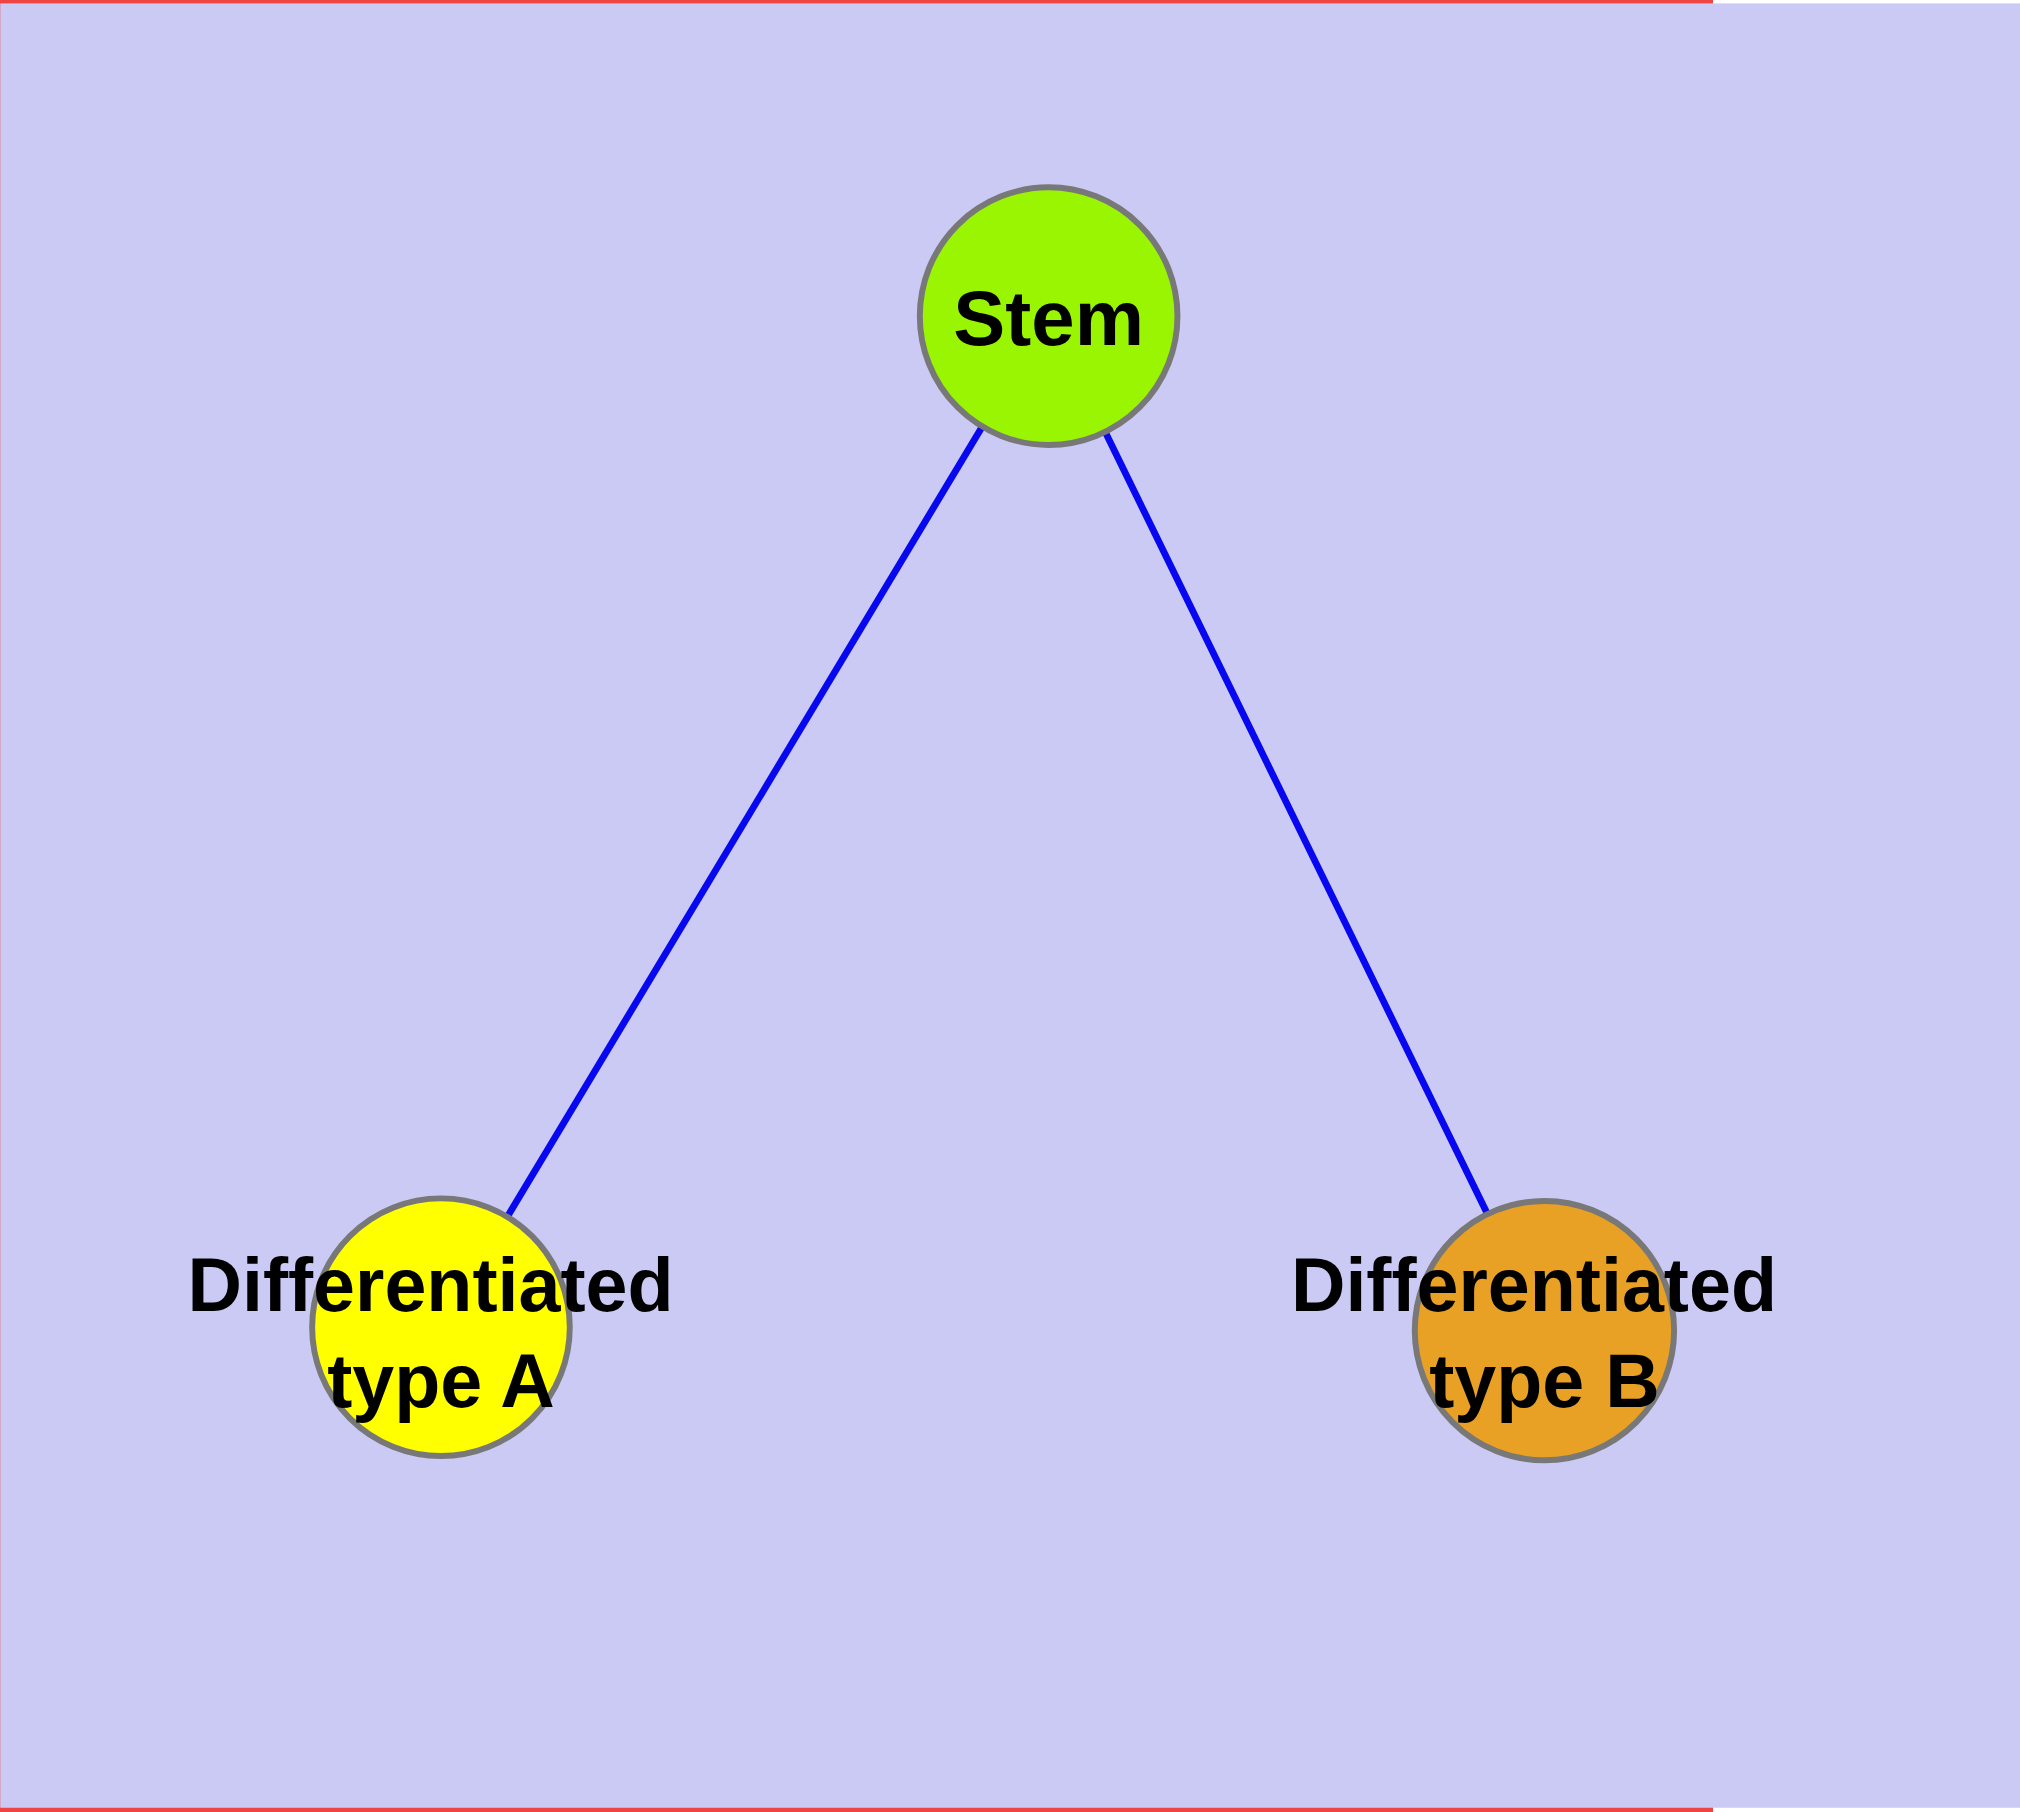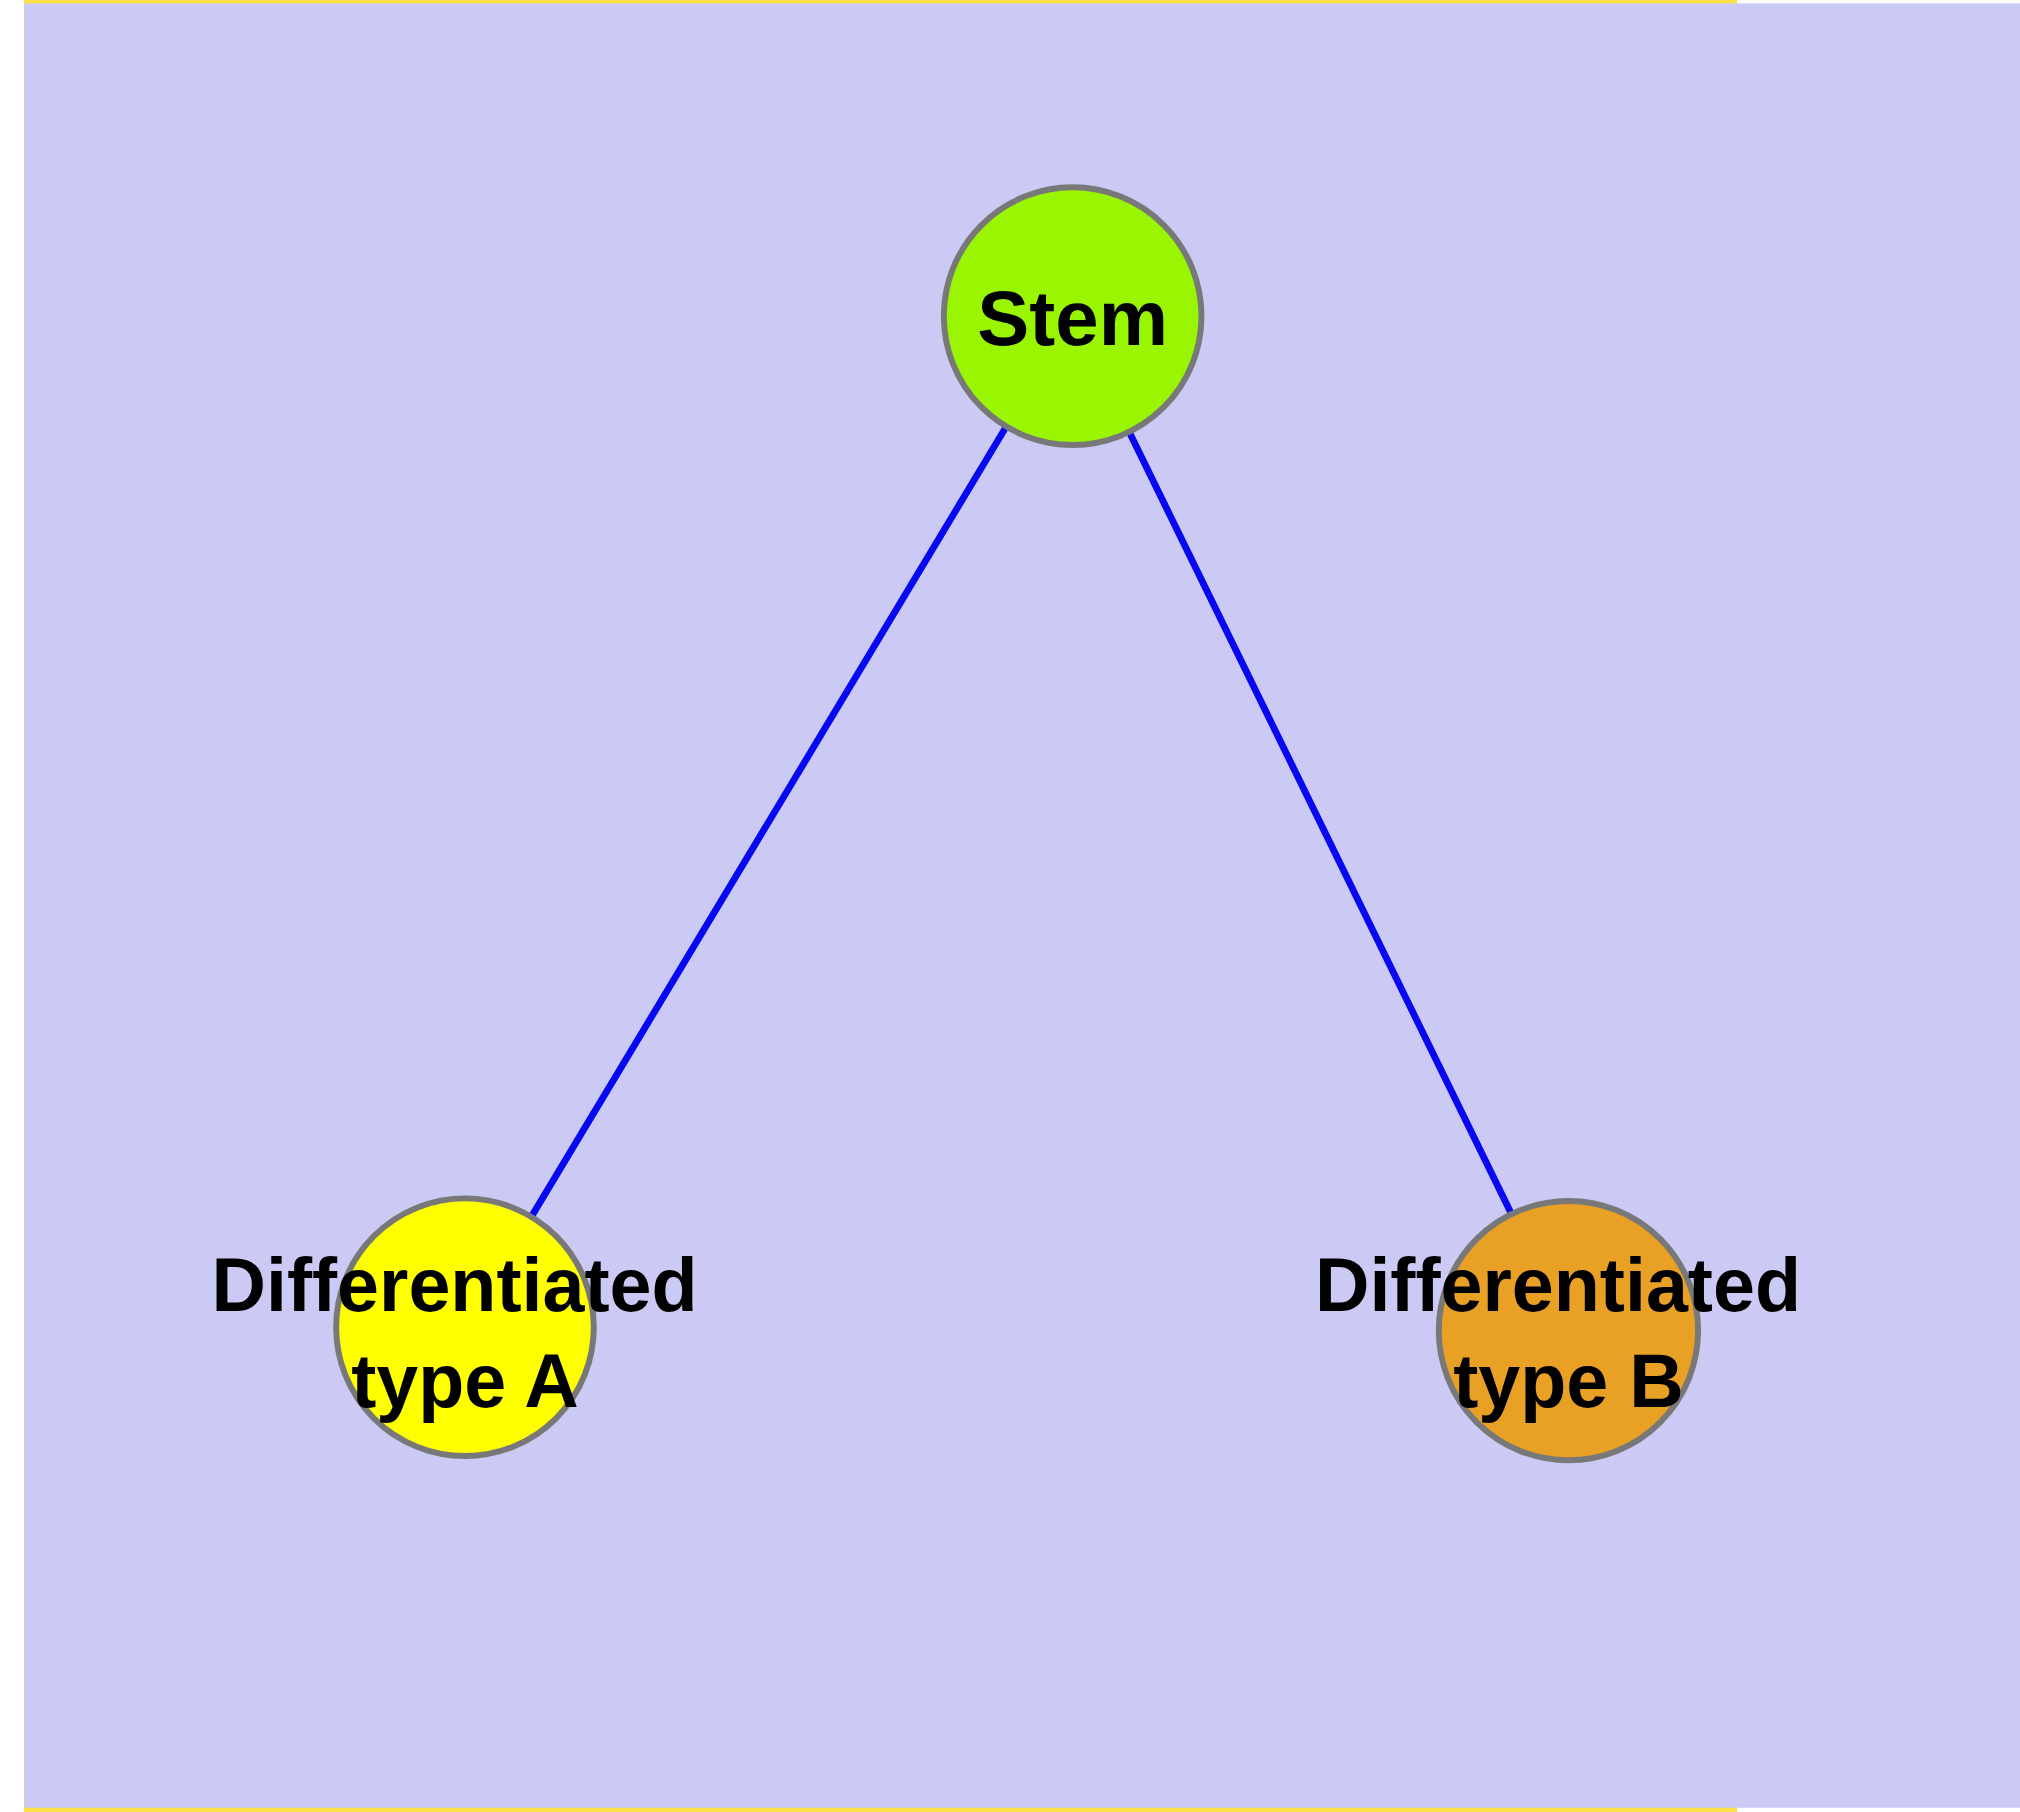--- a/index.html
+++ b/index.html
@@ -5,22 +5,21 @@
   html, body {
     margin: 0;
     padding: 0;
     background: #ffffff;
     font-family: "Liberation Sans", sans-serif;
   }
   .canvas-wrap {
     position: relative;
     width: 1713px;
     height: 1812px;
-    background: #fde047;
-    margin-left: 24px;
+    background: #ef4444;
   }
   svg {
     display: block;
     width: 2021px;
     height: 1812px;
   }
   .edge {
     fill: none;
     stroke-width: 8;
     stroke-linecap: butt;

